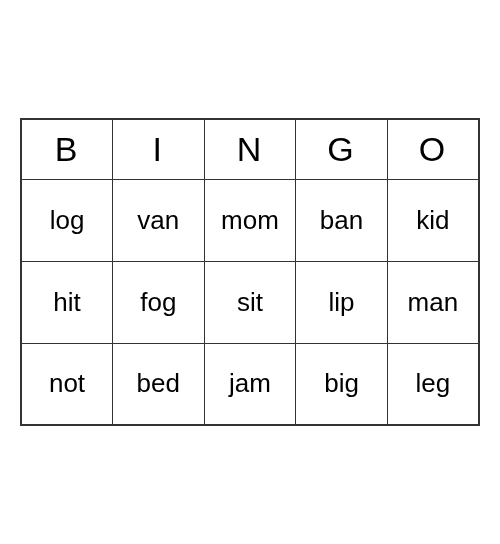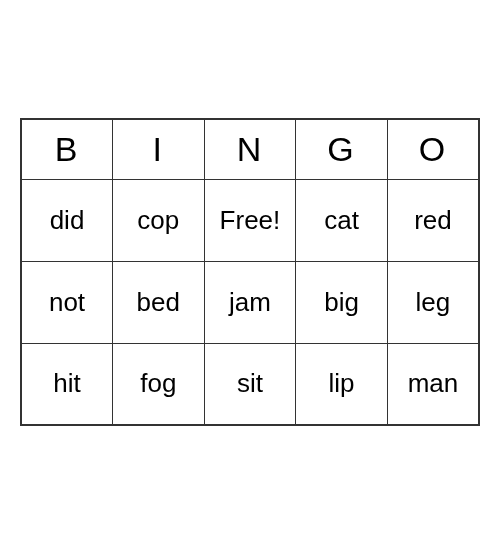--- a/index.html
+++ b/index.html
@@ -51,35 +51,35 @@
   <thead>
     <tr>
     <th>B</th>
         <th>I</th>
         <th>N</th>
         <th>G</th>
         <th>O</th>
       </tr>
   </thead>
   <tbody>
+  <tr>
+        <td>log</td>
+        <td>van</td>
+        <td>mom</td>
+        <td>ban</td>
+        <td>kid</td>
+      </tr>
       <tr>
-        <td>did</td>
-        <td>cop</td>
-        <td>Free!</td>
-        <td>cat</td>
-        <td>red</td>
+        <td>hit</td>
+        <td>fog</td>
+        <td>sit</td>
+        <td>lip</td>
+        <td>man</td>
       </tr>
       <tr>
         <td>not</td>
         <td>bed</td>
         <td>jam</td>
         <td>big</td>
         <td>leg</td>
       </tr>
-      <tr>
-        <td>hit</td>
-        <td>fog</td>
-        <td>sit</td>
-        <td>lip</td>
-        <td>man</td>
-      </tr>
     </tbody>
 </table>
 
 </body></html>

